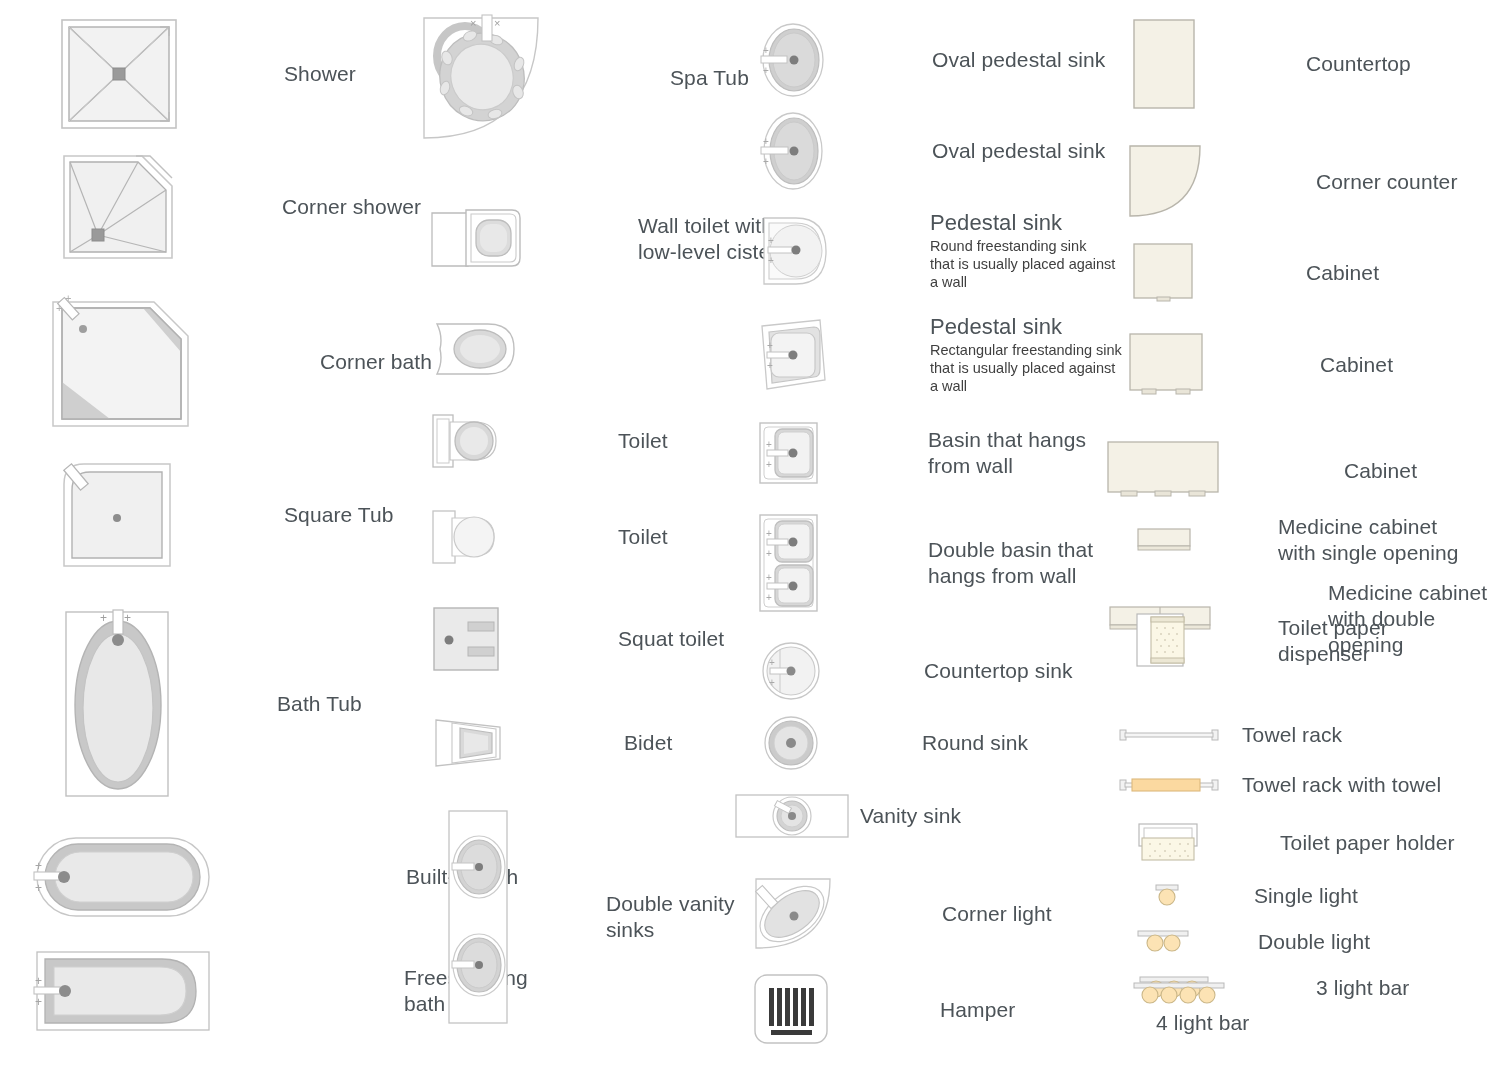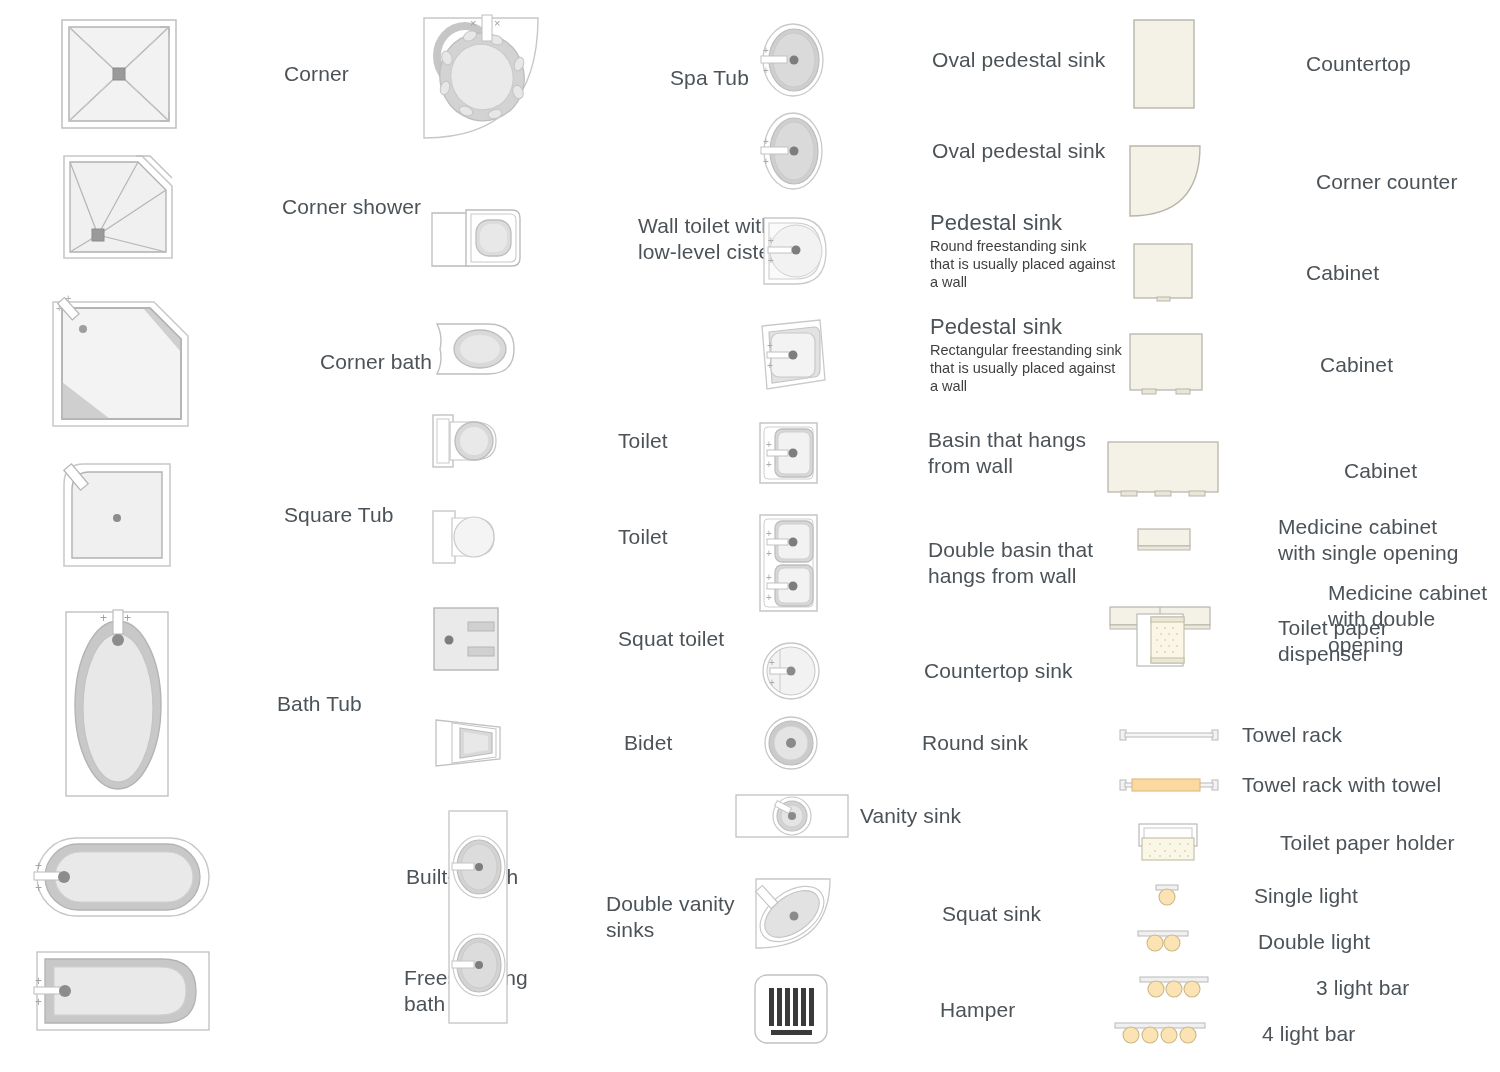--- a/index.html
+++ b/index.html
@@ -59,21 +59,21 @@
         <rect x="2" y="2" width="114" height="108" fill="#fff" stroke="#c3c3c3" stroke-width="1.6"></rect>
         <rect x="9" y="9" width="100" height="94" fill="#f2f2f2" stroke="#b0b0b0" stroke-width="1.4"></rect>
         <path d="M9 9 L59 56 L9 103 M109 9 L59 56 L109 103" fill="none" stroke="#a9a9a9" stroke-width="1.3"></path>
         <path d="M9 9 L109 103 M109 9 L9 103" fill="none" stroke="#c9c9c9" stroke-width="1"></path>
         <path d="M100 9 L109 9 L109 18" fill="none" stroke="#bbb" stroke-width="1.4"></path>
         <path d="M100 103 L109 103 L109 94" fill="none" stroke="#bbb" stroke-width="1.4"></path>
         <rect x="53" y="50" width="12" height="12" fill="#9a9a9a" stroke="#8c8c8c" stroke-width="1"></rect>
       </svg>
     </div>
     <div class="labels" style="margin-left:106px;">
-      <div class="lbl">Corner</div>
+      <div class="lbl">Shower</div>
     </div>
   </div>
 
   <div class="item" style="left:60px; top:152px;">
     <div class="glyph">
       <svg width="116" height="110" viewBox="0 0 116 110">
         <path d="M4 4 H82 L112 34 V106 H4 Z" fill="#fff" stroke="#c8c8c8" stroke-width="1.6"></path>
         <path d="M10 10 H78 L106 38 V100 H10 Z" fill="#f0f0f0" stroke="#b0b0b0" stroke-width="1.3"></path>
         <path d="M10 10 L38 83 M78 10 L38 83 M106 38 L38 83 M106 100 L38 83 M10 100 L38 83" fill="none" stroke="#b5b5b5" stroke-width="1.2"></path>
         <path d="M76 4 L90 4 L112 26" fill="none" stroke="#c0c0c0" stroke-width="1.4"></path>
@@ -478,21 +478,21 @@
     <div class="glyph">
       <svg width="82" height="76" viewBox="0 0 82 76">
         <path d="M4 3 H78 Q78 72 4 72 Z" fill="#fff" stroke="#c7c7c7" stroke-width="1.3"></path>
         <ellipse cx="40" cy="38" rx="36" ry="22" fill="#fff" stroke="#c9c9c9" stroke-width="1.2" transform="rotate(-36 40 38)"></ellipse>
         <ellipse cx="40" cy="38" rx="31" ry="18" fill="#e2e2e2" stroke="#c4c4c4" stroke-width="1.1" transform="rotate(-36 40 38)"></ellipse>
         <rect x="10" y="10" width="9" height="23" fill="#fff" stroke="#c2c2c2" stroke-width="1.1" transform="rotate(-42 14 21)"></rect>
         <circle cx="42" cy="40" r="4.5" fill="#8a8a8a"></circle>
       </svg>
     </div>
     <div class="labels" style="margin-left:108px;">
-      <div class="lbl">Squat sink</div>
+      <div class="lbl">Corner light</div>
     </div>
   </div>
 
   <div class="item" style="left:752px; top:972px;">
     <div class="glyph">
       <svg width="80" height="76" viewBox="0 0 80 76">
         <rect x="3" y="3" width="72" height="68" rx="12" fill="#fff" stroke="#c2c2c2" stroke-width="1.4"></rect>
         <g fill="#3a3a3a">
           <rect x="17" y="16" width="5" height="38"></rect>
           <rect x="25" y="16" width="5" height="38"></rect>
@@ -717,21 +717,21 @@
         <circle cx="25" cy="17" r="8" fill="#fce3b4" stroke="#cbb788" stroke-width="1.1"></circle>
         <circle cx="43" cy="17" r="8" fill="#fce3b4" stroke="#cbb788" stroke-width="1.1"></circle>
         <circle cx="61" cy="17" r="8" fill="#fce3b4" stroke="#cbb788" stroke-width="1.1"></circle>
       </svg>
     </div>
     <div class="labels" style="margin-left:58px;">
       <div class="lbl">3 light bar</div>
     </div>
   </div>
 
-  <div class="item" style="left:1106px; top:1018px;">
+  <div class="item" style="left:1106px; top:978px;flex-direction:column;">
     <div class="glyph">
       <svg width="106" height="32" viewBox="0 0 106 32">
         <rect x="9" y="5" width="90" height="5" fill="#f0f0f0" stroke="#b9b9b9" stroke-width="1"></rect>
         <circle cx="25" cy="17" r="8" fill="#fce3b4" stroke="#cbb788" stroke-width="1.1"></circle>
         <circle cx="44" cy="17" r="8" fill="#fce3b4" stroke="#cbb788" stroke-width="1.1"></circle>
         <circle cx="63" cy="17" r="8" fill="#fce3b4" stroke="#cbb788" stroke-width="1.1"></circle>
         <circle cx="82" cy="17" r="8" fill="#fce3b4" stroke="#cbb788" stroke-width="1.1"></circle>
       </svg>
     </div>
     <div class="labels" style="margin-left:50px;">

